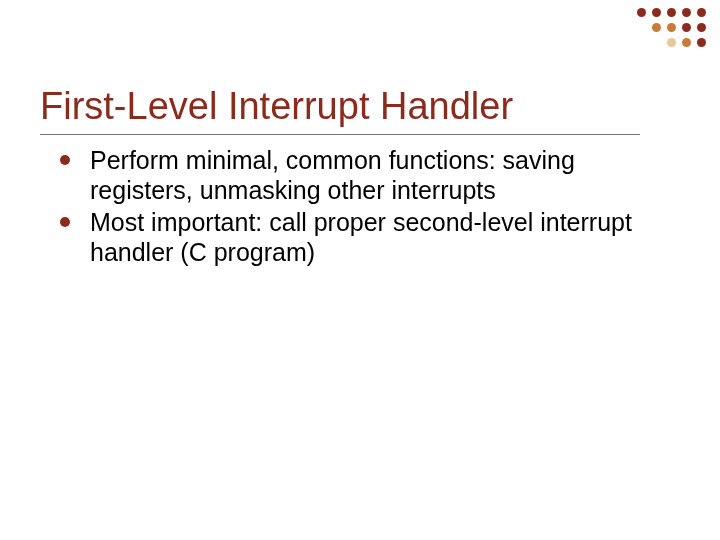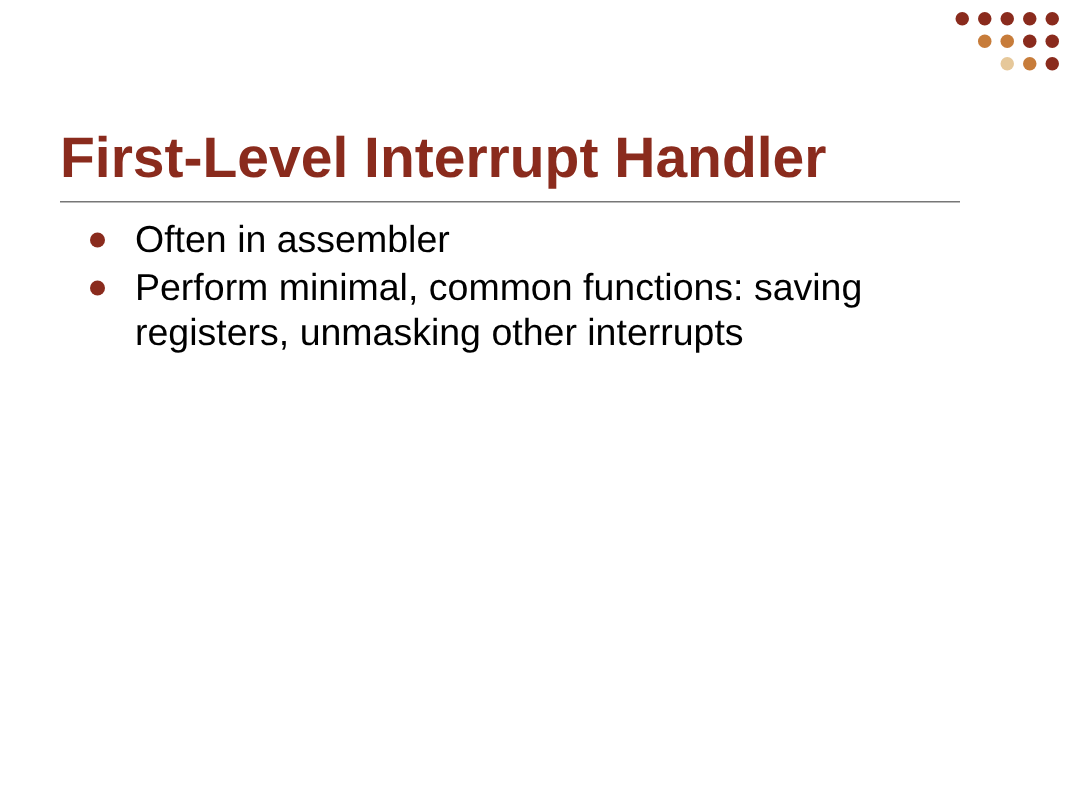--- a/index.html
+++ b/index.html
@@ -27,21 +27,21 @@
     width: 9px;
     height: 9px;
     border-radius: 50%;
   }
   .slide-title {
     position: absolute;
     top: 60px;
     left: 40px;
     right: 40px;
     font-size: 38px;
-    font-weight: bold;
+    font-weight: normal;
     color: #8a2b1d;
     border-bottom: 1px solid #777;
     padding-bottom: 6px;
     width: 600px;
   }
   .body {
     position: absolute;
     top: 145px;
     left: 60px;
     right: 60px;
@@ -88,19 +88,19 @@
     <span class="dot" style="background:#c77c3a"></span>
     <span class="dot" style="background:#8a2b1d"></span>
   </div>
 </div>
 
 <h1 class="slide-title">First-Level Interrupt Handler</h1>
 
 <div class="body">
   <div class="bullet-item">
     <span class="bullet"></span>
-    <span class="bullet-text">Often in assembler</span>
+    <span class="bullet-text">Perform minimal, common functions: saving registers, unmasking other interrupts</span>
   </div>
   <div class="bullet-item">
     <span class="bullet"></span>
-    <span class="bullet-text">Perform minimal, common functions: saving registers, unmasking other interrupts</span>
+    <span class="bullet-text">Most important: call proper second-level interrupt handler (C program)</span>
   </div>
 </div>
 
 </body></html>

